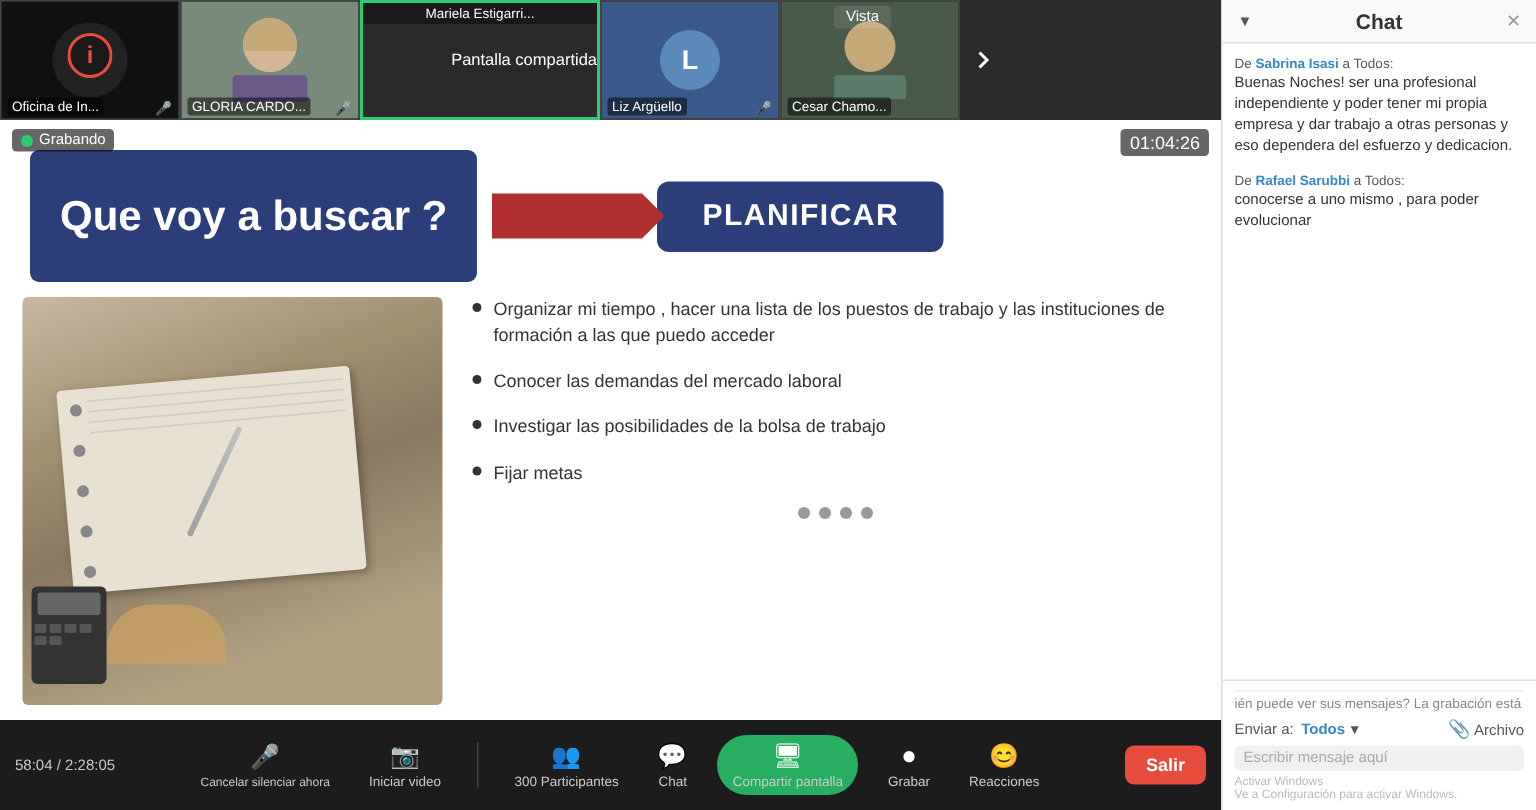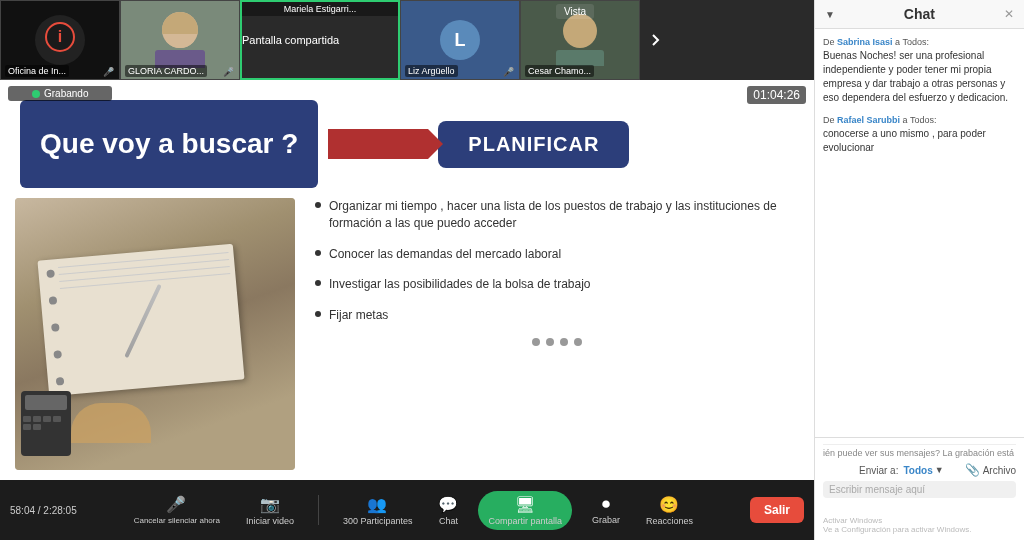--- a/index.html
+++ b/index.html
@@ -45,21 +45,21 @@
       position: absolute; top: 80px; left: 0; right: 210px; bottom: 60px;
       background: #fff; overflow: hidden;
     }
 
     
     #slide {
       width: 100%; height: 100%; background: #fff; position: relative; display: flex; flex-direction: column;
     }
     #recording-badge {
       position: absolute; top: 6px; left: 8px; display: flex; align-items: center; gap: 4px;
-      background: rgba(0,0,0,0.6); border-radius: 3px; padding: 2px 24px; z-index: 2;
+      background: rgba(0,0,0,0.6); border-radius: 3px; padding: 2px 6px; z-index: 2;
     }
     #recording-dot { width: 8px; height: 8px; border-radius: 50%; background: #2ecc71; }
     #recording-text { color: #fff; font-size: 10px; }
     #timer {
       position: absolute; top: 6px; right: 8px; color: #fff; font-size: 12px;
       background: rgba(0,0,0,0.6); border-radius: 3px; padding: 2px 6px;
     }
 
     #slide-title-section {
       display: flex; align-items: center; padding: 20px 20px 10px 20px;
@@ -108,21 +108,21 @@
     #chat-dropdown { font-size: 10px; color: #555; }
     #chat-messages { flex: 1; overflow-y: auto; padding: 8px; font-size: 10px; }
     .chat-msg { margin-bottom: 10px; }
     .chat-sender { color: #555; font-size: 9px; margin-bottom: 2px; }
     .chat-sender span.name { color: #3a86c8; font-weight: bold; }
     .chat-sender span.to { color: #555; }
     .chat-text { color: #333; line-height: 1.4; font-size: 10px; }
     #chat-footer { padding: 6px 8px; border-top: 1px solid #ddd; font-size: 10px; color: #888; }
     #chat-footer-notice { font-size: 9px; color: #888; margin-bottom: 4px; padding: 2px 0; }
     #chat-send-bar {
-      display: flex; align-items: center; justify-content: space-between; gap: 4px; margin-left: 36px;
+      display: flex; align-items: center; justify-content: space-between; gap: 4px;
     }
     #chat-send-to {
       display: flex; align-items: center; gap: 2px; font-size: 10px; color: #333;
     }
     #chat-archive { font-size: 10px; color: #555; }
     #chat-input-row {
       display: flex; align-items: center; background: #f0f0f0; border-radius: 4px; padding: 3px 6px; margin-top: 4px;
     }
     #chat-input-text { font-size: 10px; color: #aaa; flex: 1; }
 
@@ -182,21 +182,21 @@
         <span style="color:#555;font-size:9px;">▼</span>
       </div>
       <div id="chat-archive">
         <span style="font-size:12px;">📎</span>
         <span style="font-size:10px;">Archivo</span>
       </div>
     </div>
     <div id="chat-input-row">
       <span id="chat-input-text" style="color:#aaa;font-size:10px;">Escribir mensaje aquí</span>
     </div>
-    <div style="font-size:8px;color:#bbb;margin-top:18px;">Activar Windows<br>Ve a Configuración para activar Windows.</div>
+    <div style="font-size:8px;color:#bbb;margin-top:2px;">Activar Windows<br>Ve a Configuración para activar Windows.</div>
   </div>
 </div>
 
 <div id="thumbnails">
 
   <div class="thumb">
     <div class="thumb-logo">
       <div class="thumb-logo-inner">
         <svg width="30" height="36" viewBox="0 0 30 36">
           <circle cx="15" cy="15" r="14" fill="#1a1a1a" stroke="#e74c3c" stroke-width="2"></circle>
@@ -216,21 +216,21 @@
           <div style="width:80%;height:40%;background:#d4b896;margin:0 auto;"></div>
         </div>
         <div style="width:50px;height:18px;background:#6a5a8a;border-radius:3px 3px 0 0;margin-top:2px;"></div>
       </div>
     </div>
     <div class="thumb-label">GLORIA CARDO...</div>
     <div class="thumb-icon">🎤</div>
   </div>
 
   <div class="thumb active-speaker" style="width:160px;">
-    <div style="width:100%;height:100%;background:#2a2a2a;display:flex;align-items:center;justify-content:flex-start;">
+    <div style="width:100%;height:100%;background:#2a2a2a;display:flex;align-items:center;justify-content:flex-end;padding-left:24px;">
       <span style="color:#fff;font-size:11px;">Pantalla compartida</span>
     </div>
     <div class="thumb-name-bar" style="font-size:9px;">Mariela Estigarri...</div>
   </div>
 
   <div class="thumb">
     <div style="width:100%;height:100%;background:#3a5a8a;display:flex;align-items:center;justify-content:center;">
       <div style="width:40px;height:40px;border-radius:50%;background:#5a8aba;display:flex;align-items:center;justify-content:center;color:#fff;font-size:18px;font-weight:bold;">L</div>
     </div>
     <div class="thumb-label">Liz Argüello</div>

